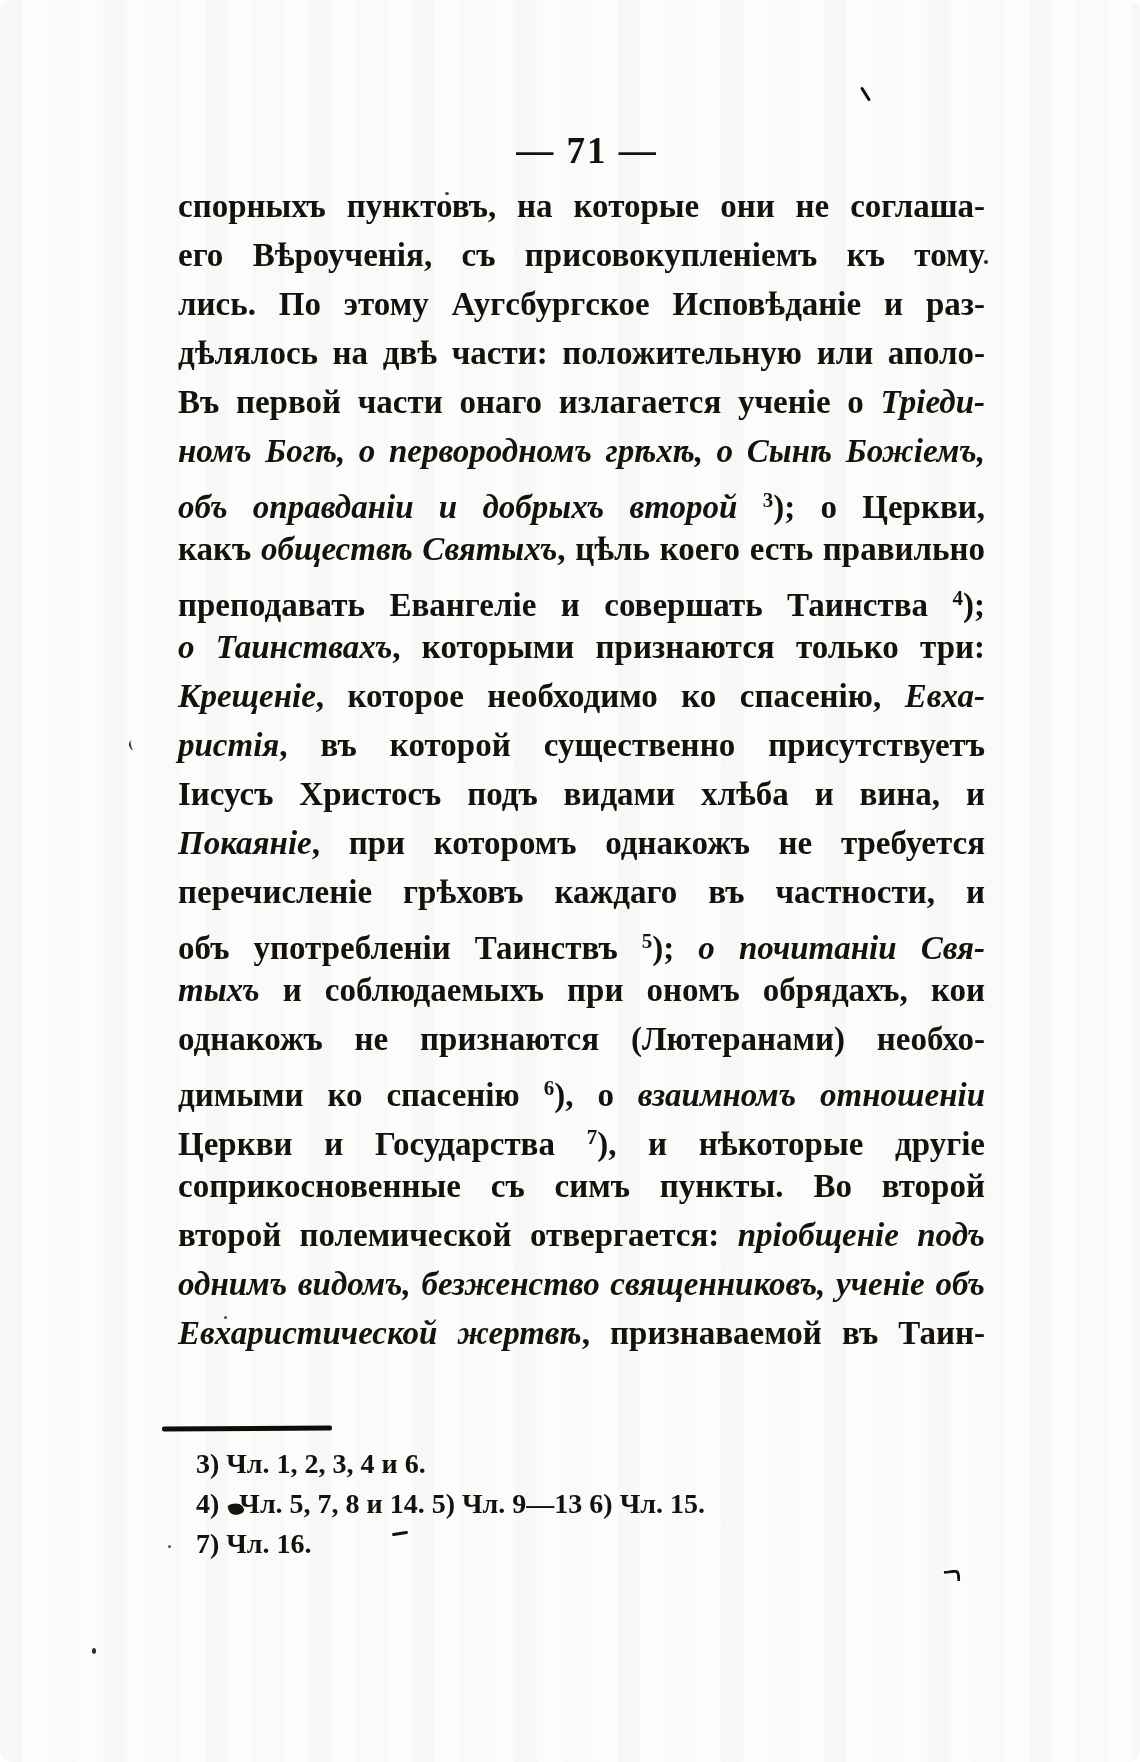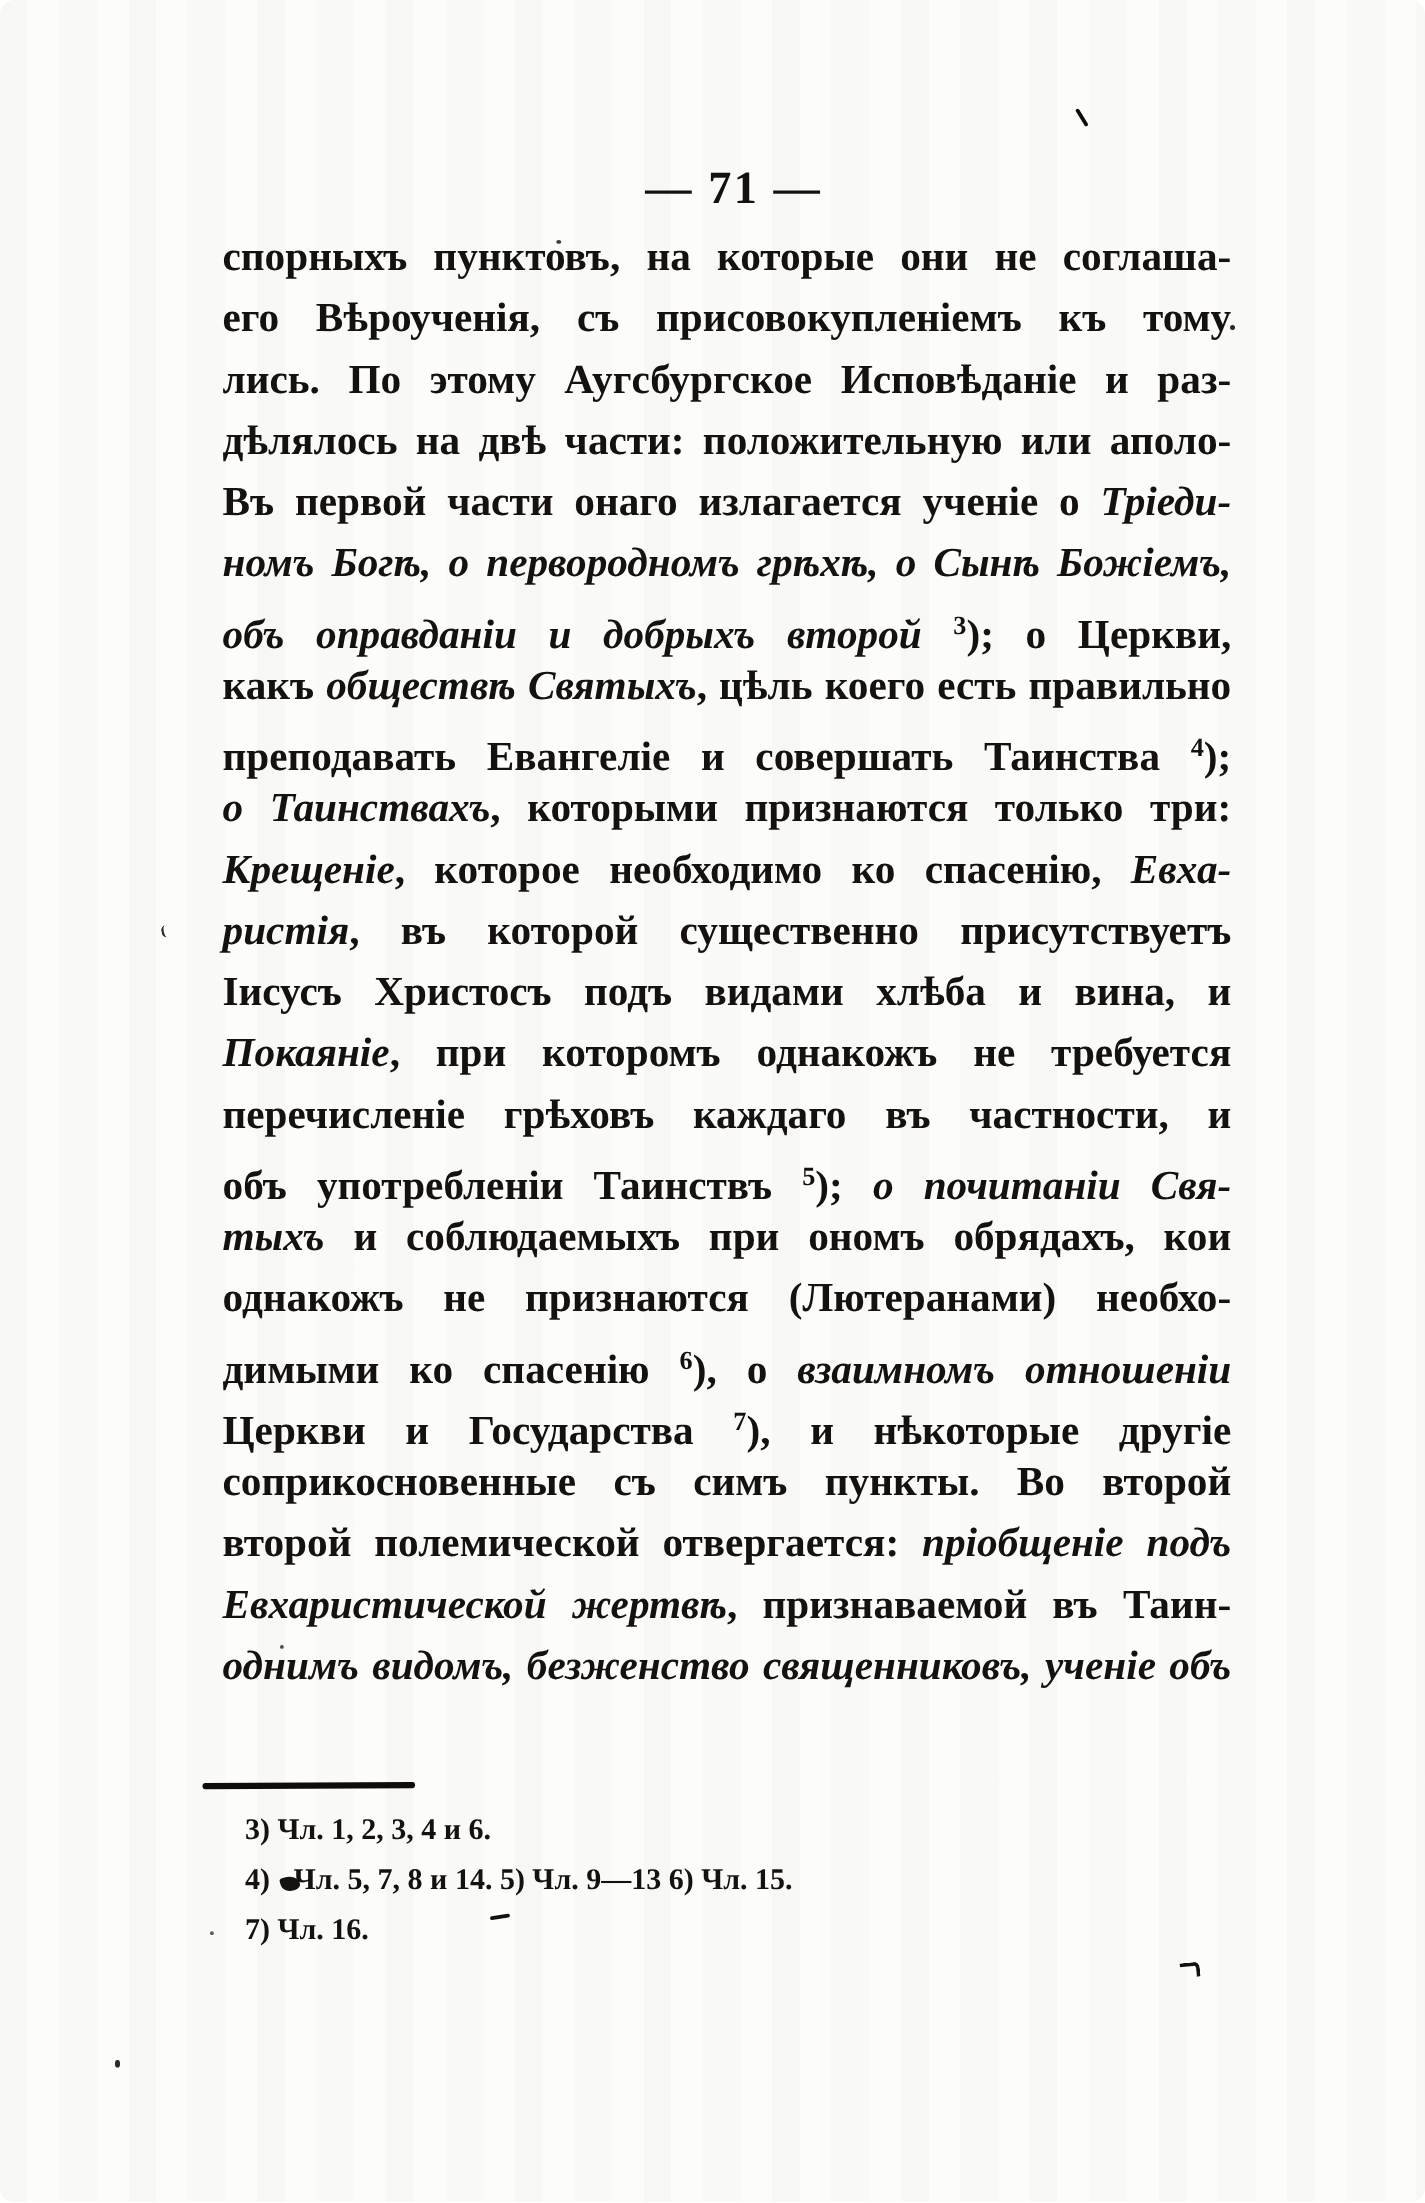--- a/index.html
+++ b/index.html
@@ -38,21 +38,21 @@
   }
   .it{font-style:italic;}
   .sup{font-size:21px;vertical-align:11px;letter-spacing:0;}
   .footnote-rule{
     position:absolute;top:1426px;left:162px;width:170px;height:5px;
     background:#0f0c0a;border-radius:2px;
     transform:rotate(-0.3deg);
   }
   .footnotes{
     position:absolute;top:1444px;left:196px;width:780px;
-    font-size:24px;
+    font-size:28px;
   }
   .footnotes .tline{
     height:40px;line-height:40px;
     text-align:left;white-space:nowrap;
   }
   .blot{
     display:inline-block;width:15px;height:12px;
     background:#151210;
     border-radius:20% 75% 35% 65%;
     transform:rotate(-18deg) translateY(2px);
@@ -92,22 +92,22 @@
       <div class="tline"><span>Іисусъ Христосъ подъ видами хлѣба и вина, и</span></div>
       <div class="tline"><span class="it">Покаяніе</span><span>, при которомъ однакожъ не требуется</span></div>
       <div class="tline"><span>перечисленіе грѣховъ каждаго въ частности, и</span></div>
       <div class="tline"><span>объ употребленіи Таинствъ </span><span class="sup">5</span><span>); </span><span class="it">о почитаніи Свя-</span></div>
       <div class="tline"><span class="it">тыхъ</span><span> и соблюдаемыхъ при ономъ обрядахъ, кои</span></div>
       <div class="tline"><span>однакожъ не признаются (Лютеранами) необхо-</span></div>
       <div class="tline"><span>димыми ко спасенію </span><span class="sup">6</span><span>), о </span><span class="it">взаимномъ отношеніи</span></div>
       <div class="tline"><span>Церкви и Государства </span><span class="sup">7</span><span>), и нѣкоторые другіе</span></div>
       <div class="tline"><span>соприкосновенные съ симъ пункты. Во второй</span></div>
       <div class="tline"><span>второй полемической отвергается: </span><span class="it">пріобщеніе подъ</span></div>
+      <div class="tline"><span class="it">однимъ видомъ, безженство священниковъ, ученіе объ</span></div>
       <div class="tline"><span class="it">Евхаристической жертвѣ</span><span>, признаваемой въ Таин-</span></div>
-      <div class="tline"><span class="it">однимъ видомъ, безженство священниковъ, ученіе объ</span></div>
     </div>
 
   <div class="footnote-rule"></div>
 
   <div class="footnotes">
       <div class="tline"><span>3) Чл. 1, 2, 3, 4 и 6.</span></div>
       <div class="tline"><span>4) </span><span class="blot"></span><span>Чл. 5, 7, 8 и 14. 5) Чл. 9—13 6) Чл. 15.</span></div>
       <div class="tline"><span>7) Чл. 16.</span></div>
     </div>
 

